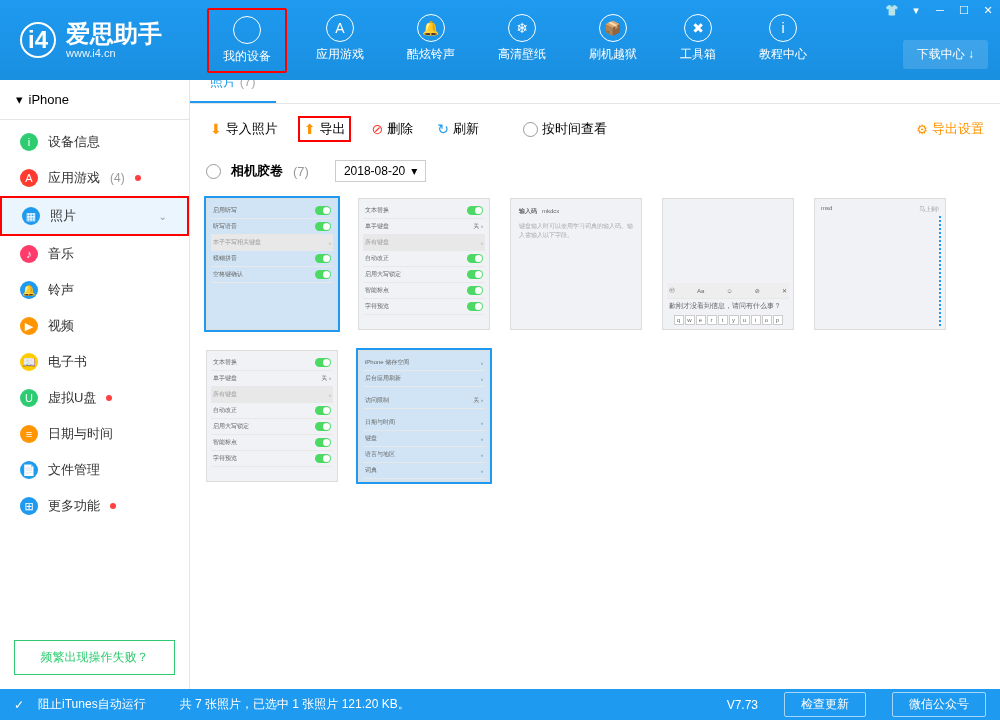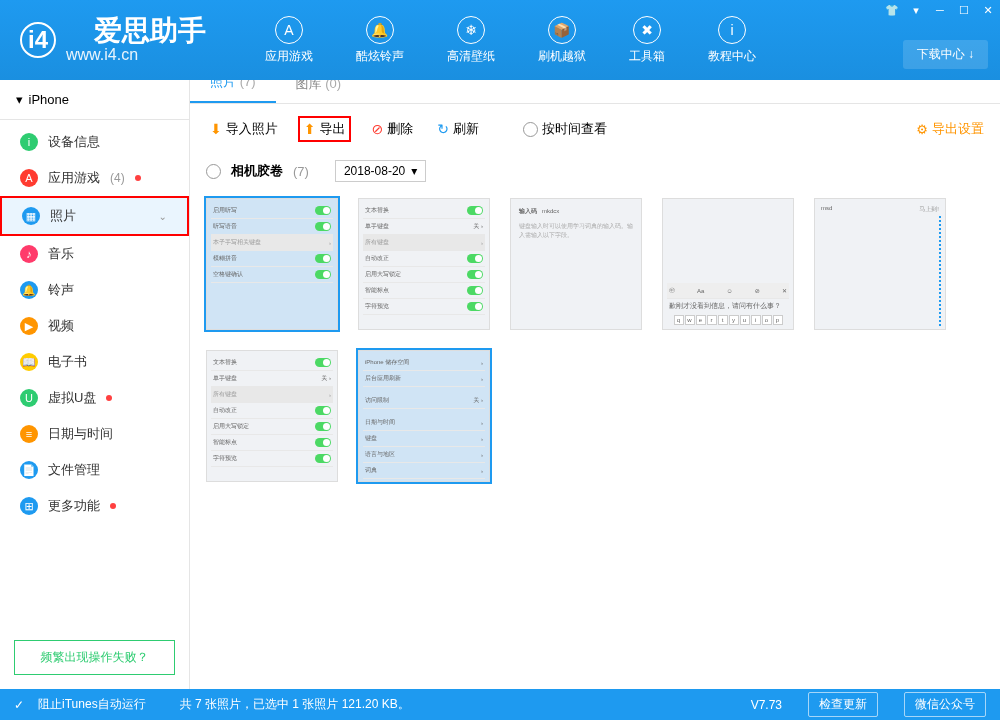--- a/index.html
+++ b/index.html
@@ -1,21 +1,21 @@
 <!DOCTYPE html>
 <html><head>
 <meta charset="utf-8">
 <style>
 * { margin: 0; padding: 0; box-sizing: border-box; font-family: "Microsoft YaHei", Arial, sans-serif; }
 body { width: 1000px; height: 720px; overflow: hidden; background: #fff; }
 .header { height: 80px; background: linear-gradient(#1e9af0, #1a8fe0); color: #fff; display: flex; align-items: center; position: relative; }
 .logo-area { display: flex; align-items: center; padding: 0 20px; gap: 10px; }
 .logo-ic { width: 36px; height: 36px; border: 2px solid #fff; border-radius: 50%; display: flex; align-items: center; justify-content: center; font-size: 24px; font-weight: bold; }
-.logo-txt { font-size: 28px; font-weight: bold; line-height: 1.1; margin-left: 28px; }
-.logo-sub { font-size: 16px; opacity: .9; }
+.logo-txt { font-size: 24px; font-weight: bold; line-height: 1.1; }
+.logo-sub { font-size: 11px; opacity: .9; }
 .nav { display: flex; gap: 15px; margin-left: 25px; }
 .nav-item { display: flex; flex-direction: column; align-items: center; gap: 4px; padding: 6px 14px; cursor: pointer; font-size: 12px; border-radius: 2px; }
 .nav-item.hl { border: 2px solid #ff0000; }
 .nav-ic { width: 28px; height: 28px; border: 1.5px solid #fff; border-radius: 50%; display: flex; align-items: center; justify-content: center; font-size: 14px; }
 .win-ctrl { position: absolute; top: 0; right: 0; display: flex; }
 .win-btn { width: 24px; height: 20px; display: flex; align-items: center; justify-content: center; font-size: 11px; cursor: pointer; }
 .dl-center { position: absolute; right: 12px; top: 40px; background: rgba(255,255,255,.15); padding: 6px 14px; border-radius: 3px; font-size: 12px; cursor: pointer; margin-left: 13px; }
 .body-area { display: flex; height: 609px; }
 .sidebar { width: 190px; border-right: 1px solid #e5e5e5; display: flex; flex-direction: column; }
 .device-sel { padding: 12px 16px; border-bottom: 1px solid #e5e5e5; font-size: 13px; display: flex; align-items: center; gap: 6px; cursor: pointer; }
@@ -42,35 +42,39 @@
 .date-sel { border: 1px solid #ccc; padding: 3px 8px; font-size: 12px; display: flex; gap: 6px; cursor: pointer; }
 .grid { padding: 4px 16px; display: flex; flex-wrap: wrap; gap: 20px; }
 .thumb { width: 132px; height: 132px; background: #f0f2f5; border: 1px solid #ddd; font-size: 6px; color: #666; padding: 4px; overflow: hidden; cursor: pointer; }
 .thumb.sel { background: #d0e4f5; box-shadow: 0 0 0 2px #1e9af0; }
 .trow { display: flex; justify-content: space-between; padding: 3px 2px; border-bottom: 1px solid #e8e8e8; align-items: center; }
 .toggle { width: 16px; height: 9px; background: #4cd964; border-radius: 5px; position: relative; }
 .toggle::after { content: ''; position: absolute; right: 1px; top: 1px; width: 7px; height: 7px; background: #fff; border-radius: 50%; }
 .kbd-row { display: flex; gap: 1px; justify-content: center; margin-top: 2px; }
 .kbd-key { width: 10px; height: 10px; background: #fff; border: 1px solid #ccc; font-size: 6px; text-align: center; line-height: 9px; }
 .status { height: 31px; background: #1e9af0; color: #fff; display: flex; align-items: center; padding: 0 14px; font-size: 12px; gap: 14px; }
-.st-btn { border: 1px solid rgba(255,255,255,.6); padding: 3px 10px; border-radius: 2px; cursor: pointer; }
+.st-btn { border: 1px solid rgba(255,255,255,.6); padding: 3px 16px; border-radius: 2px; cursor: pointer; }
 .st-right { margin-left: auto; display: flex; align-items: center; gap: 26px; }
 </style>
 </head>
 <body>
 
 <div class="header">
   <div class="logo-area">
     <div class="logo-ic">i4</div>
     <div>
       <div class="logo-txt">爱思助手</div>
       <div class="logo-sub">www.i4.cn</div>
     </div>
   </div>
   <div class="nav" id="nav">
+      <div class="nav-item hl">
+        <div class="nav-ic"></div>
+        <span>我的设备</span>
+      </div>
       <div class="nav-item">
         <div class="nav-ic">A</div>
         <span>应用游戏</span>
       </div>
       <div class="nav-item">
         <div class="nav-ic">🔔</div>
         <span>酷炫铃声</span>
       </div>
       <div class="nav-item">
         <div class="nav-ic">❄</div>
@@ -155,21 +159,20 @@
           <span>更多功能</span>
           <span class="red-dot"></span>
         </div>
       </div>
     <div class="sb-footer">频繁出现操作失败？</div>
   </div>
 
   <div class="main">
     <div class="tabs" id="tabs">
         <div class="tab active">照片 <span style="color:#aaa">(7)</span></div>
-        <div class="tab">图库 <span style="color:#aaa">(0)</span></div>
       </div>
     <div class="toolbar">
       <div class="tb-btn">
           <span class="tb-ic" style="color:#ff9500">⬇</span>
           <span>导入照片</span>
         </div>
       <div class="tb-btn hl">
           <span class="tb-ic" style="color:#ff9500">⬆</span>
           <span>导出</span>
         </div>

